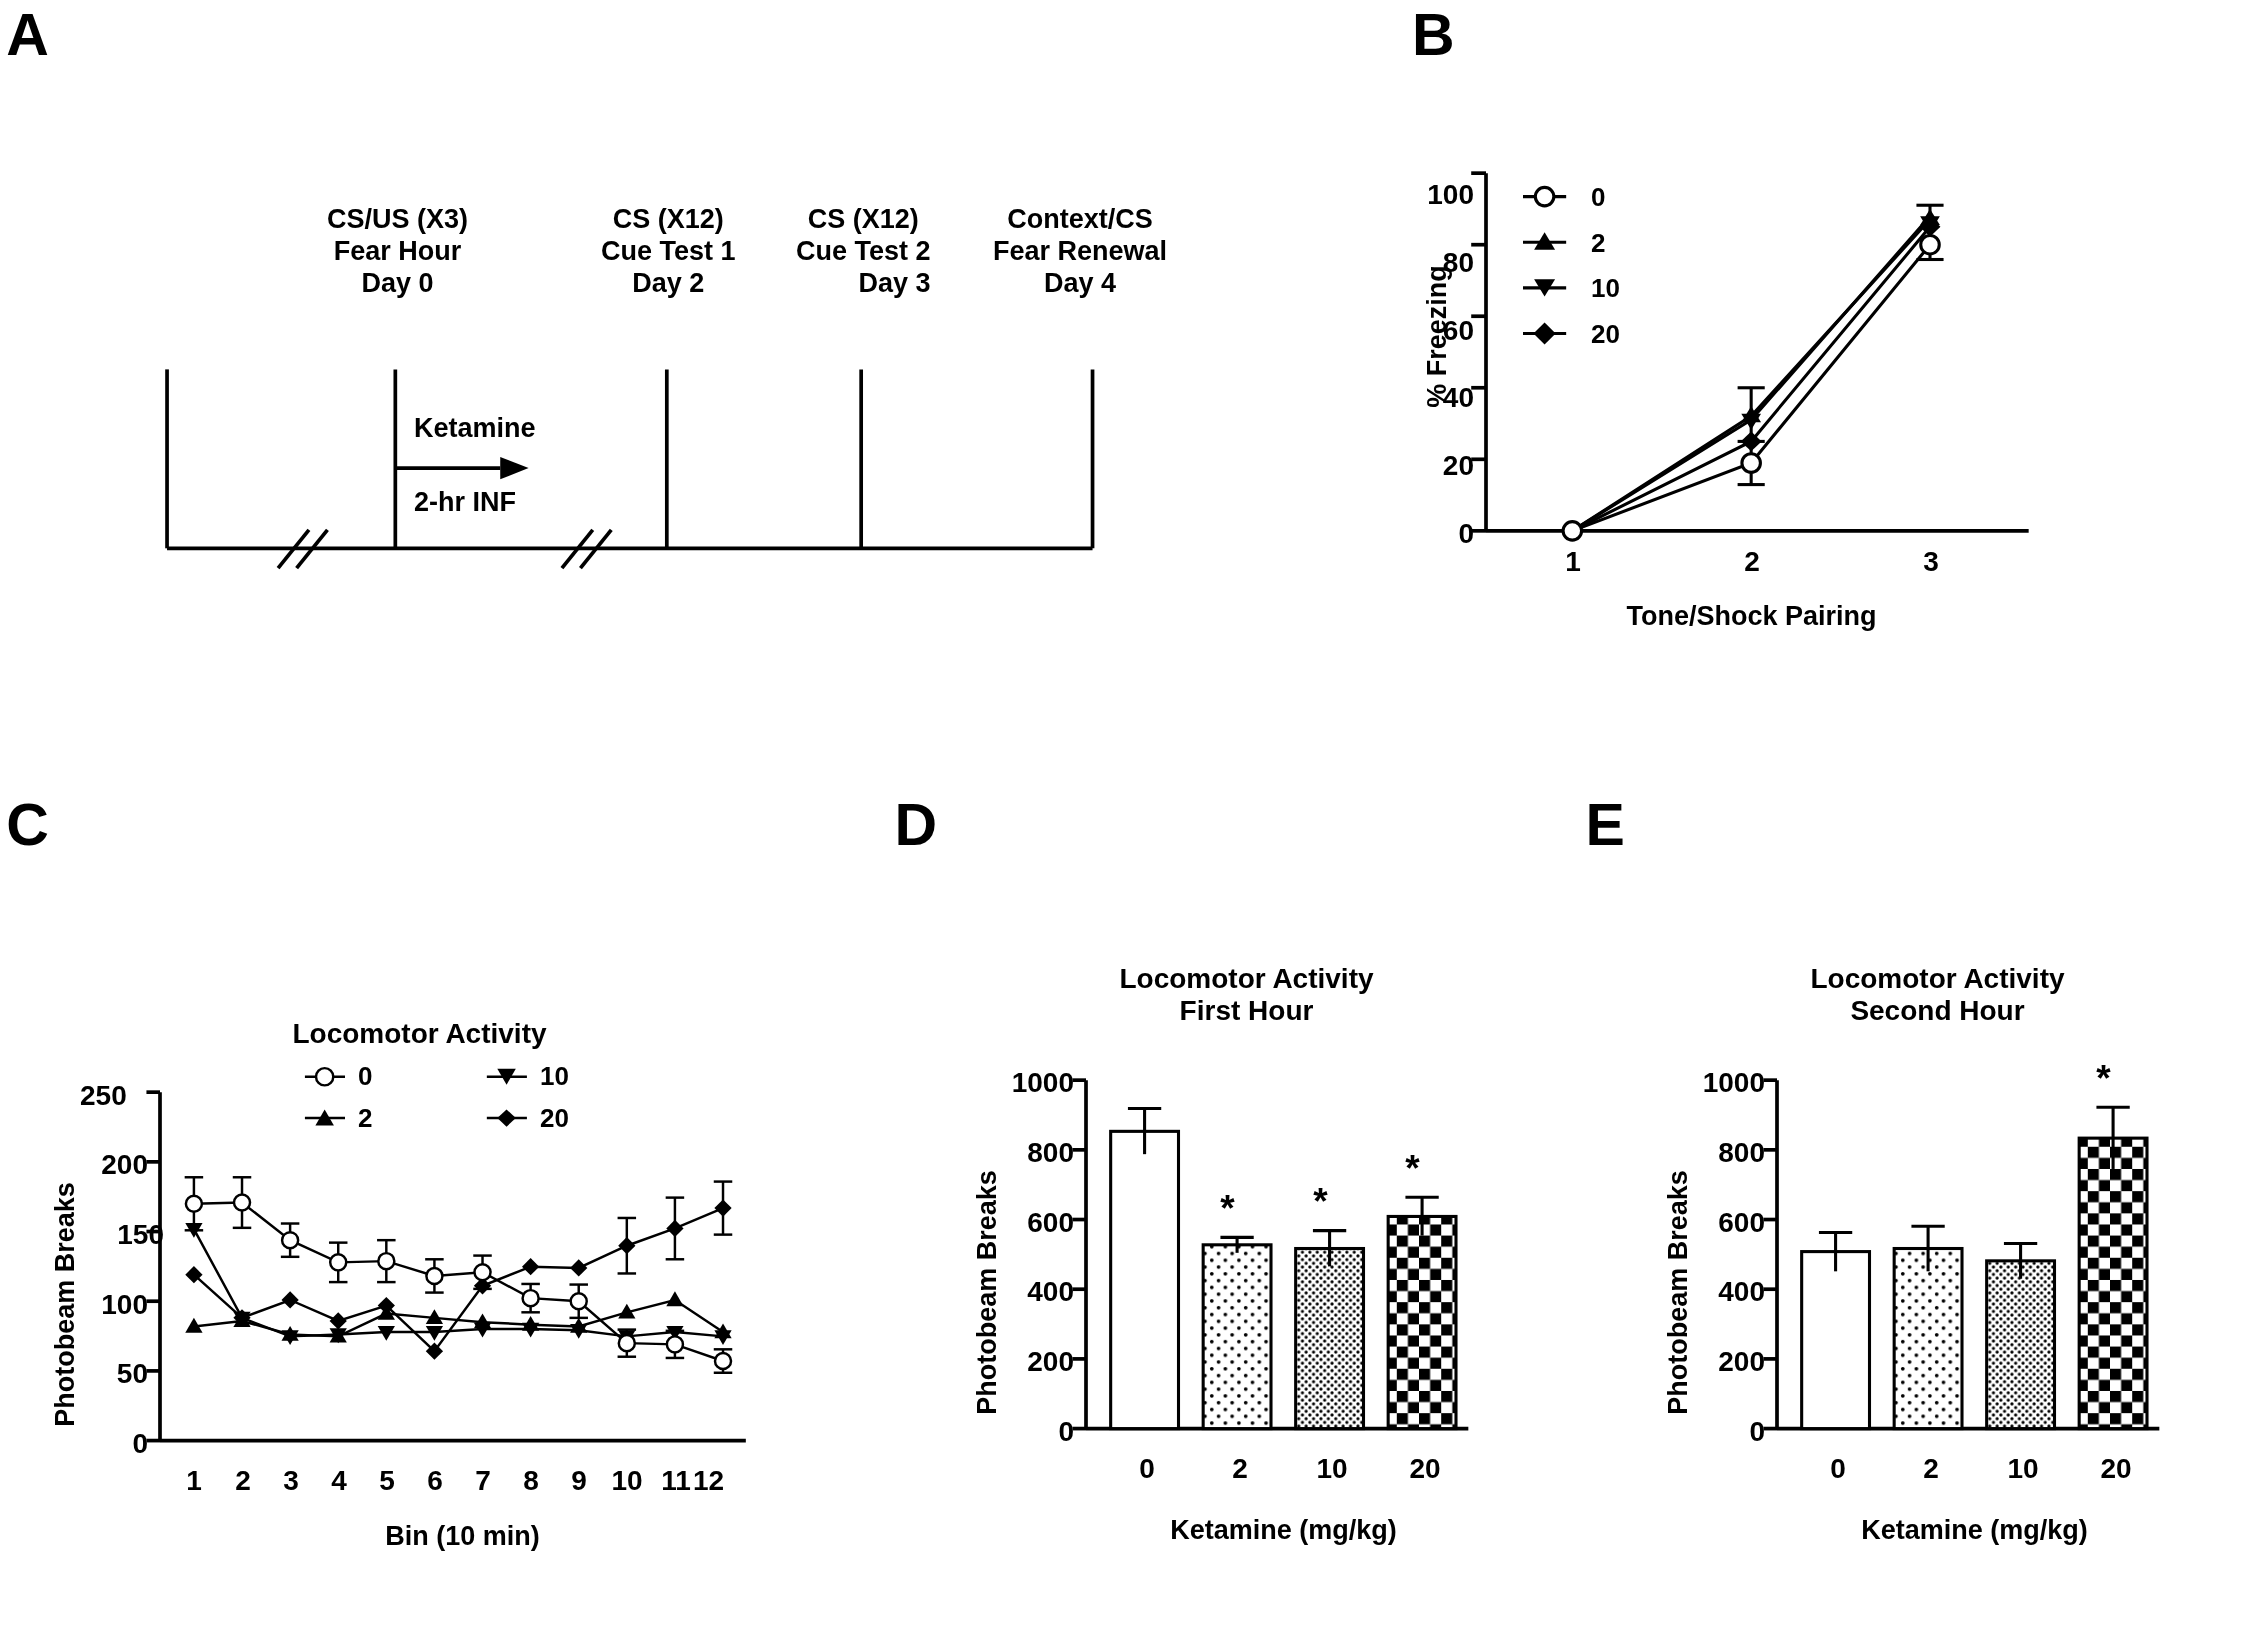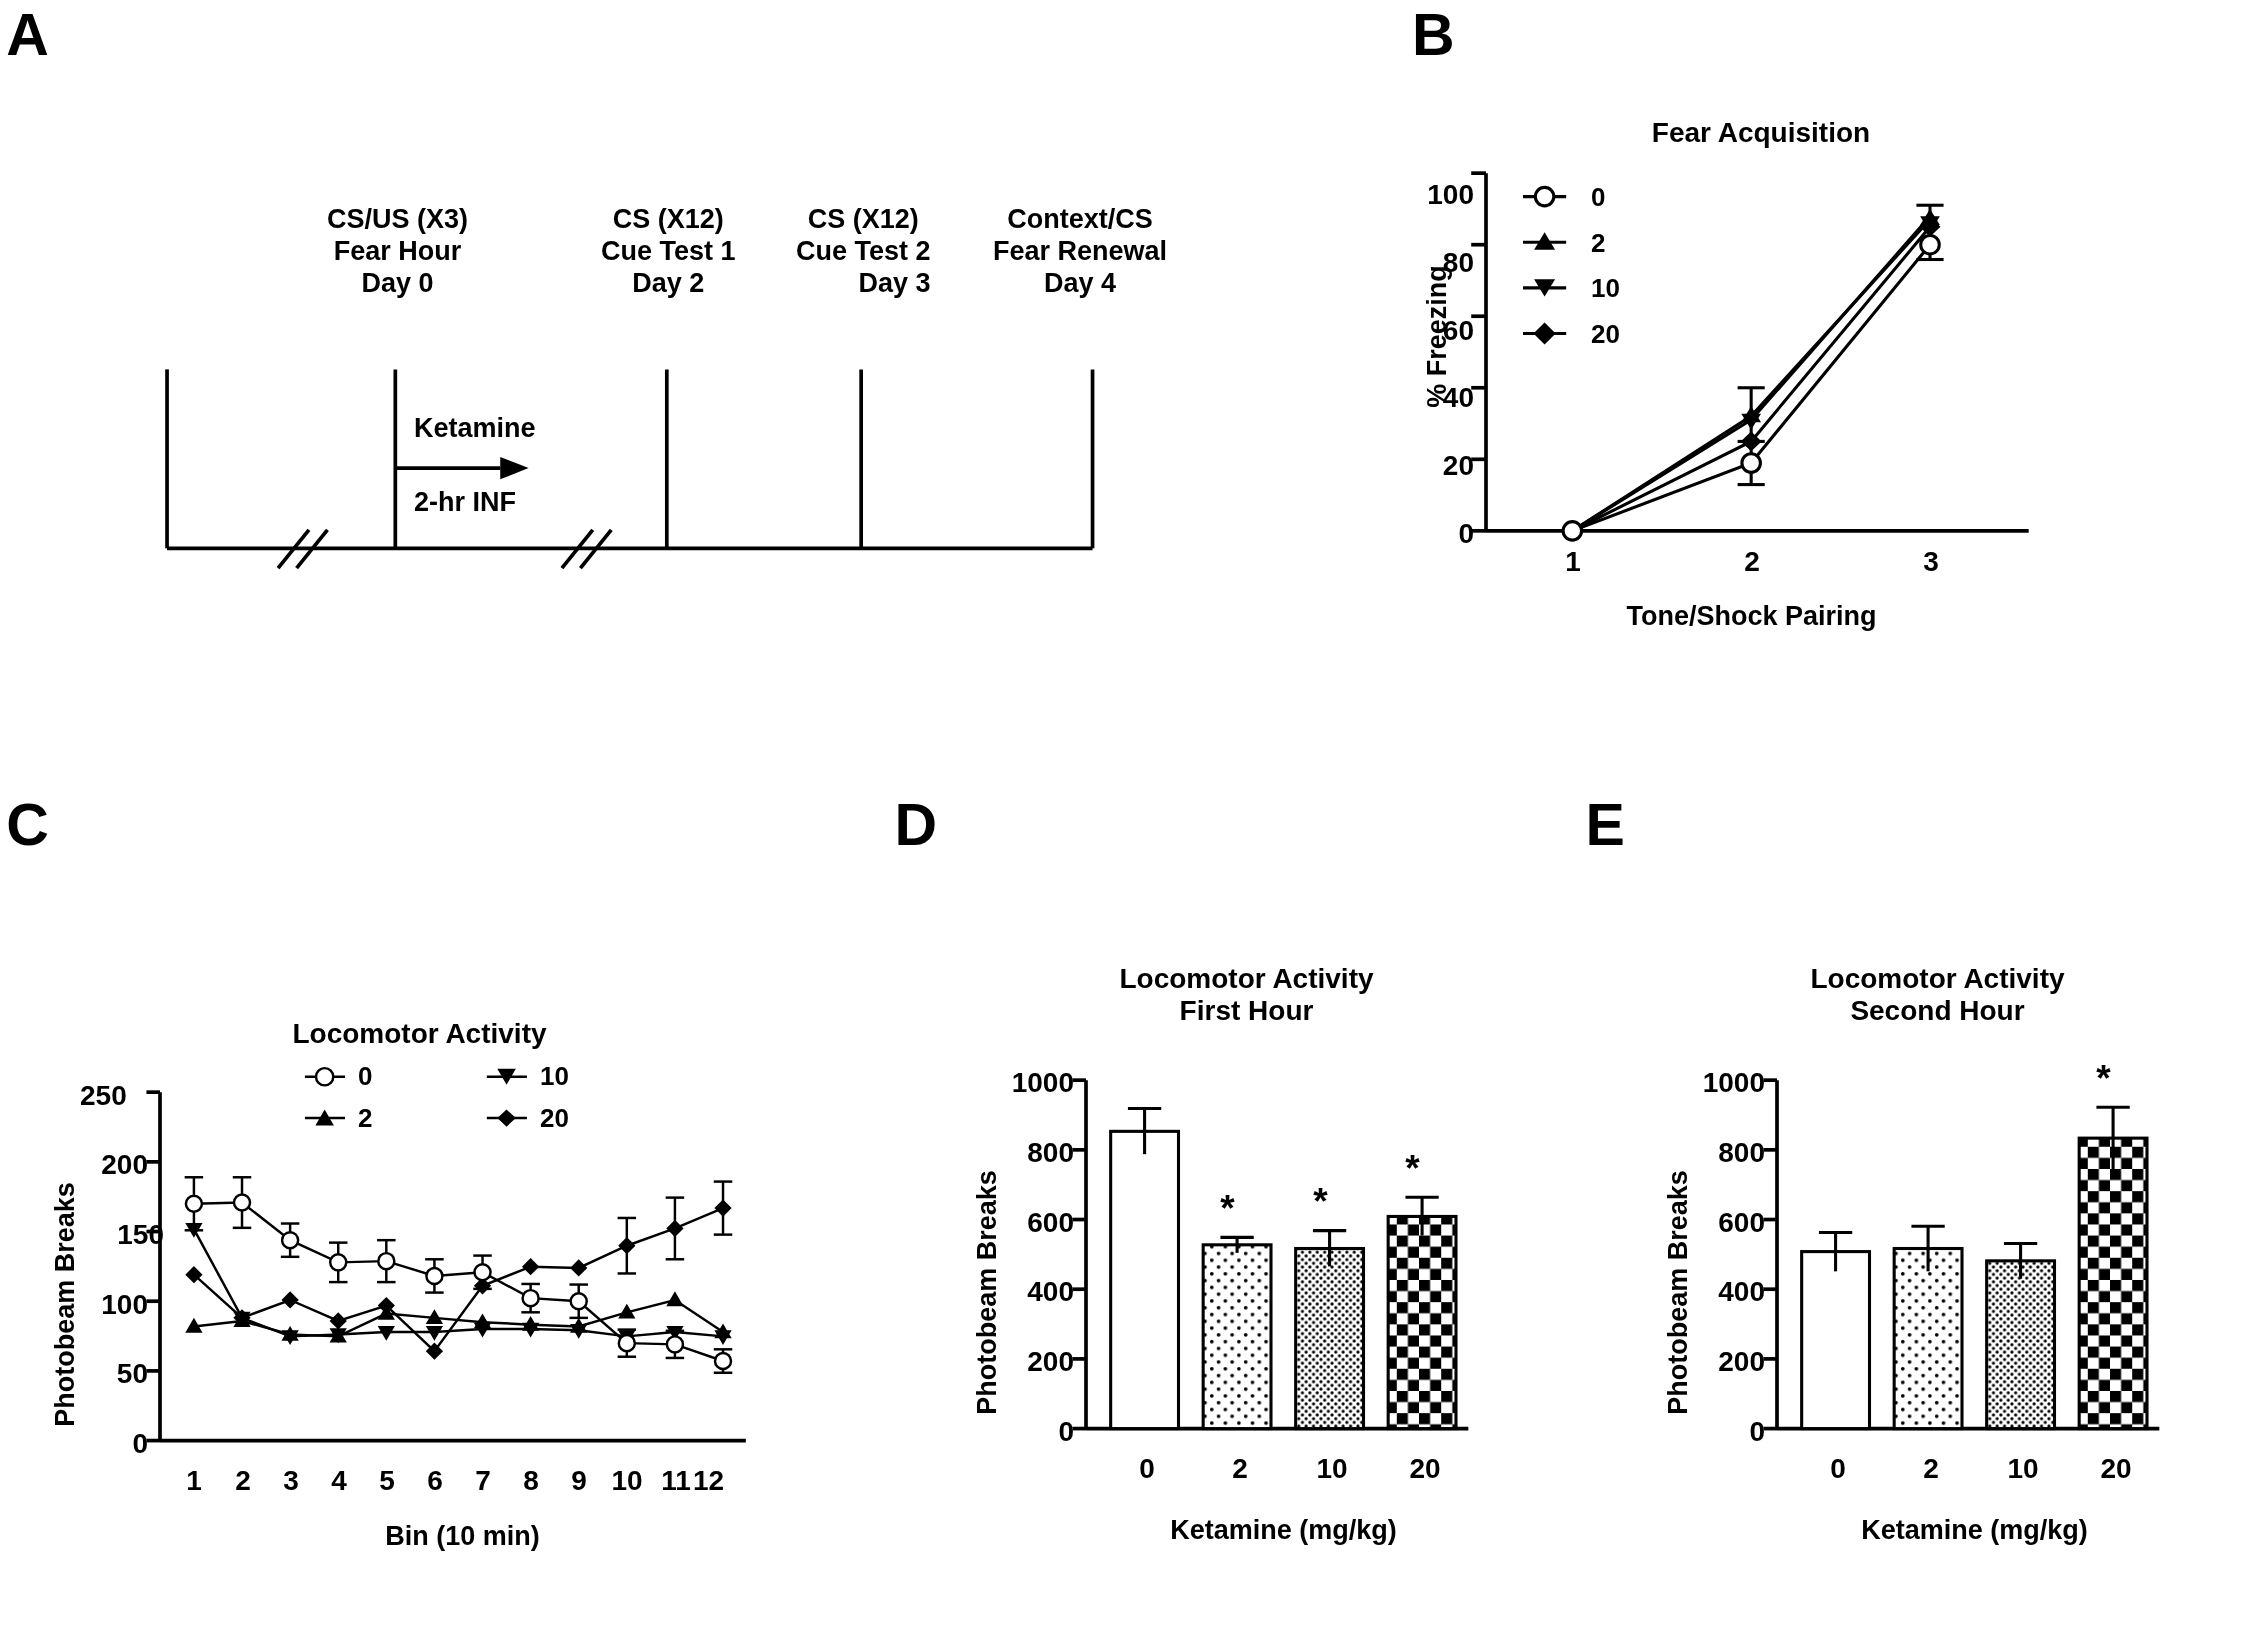--- a/index.html
+++ b/index.html
@@ -65,21 +65,20 @@
       <line x1="790" y1="350" x2="840" y2="288"></line>
 
       <line x1="492" y1="188" x2="660" y2="188"></line>
     </g>
     <polygon points="660,170 706,188 660,206" fill="#000"></polygon>
   </svg>
 </div>
 
 <div class="panel" style="left:1326px;top:0;width:924px;height:728px;">
   <div class="panel-letter" style="position:absolute;left:86px;top:6.2px;">B</div>
-  <div class="chart-title" style="position:absolute;left:111px;top:117px;width:648px;">Fear Acquisition</div>
 
   <div class="axis-label" style="position:absolute;left:-12.3px;top:321px;width:247px;text-align:center;transform:rotate(-90deg);transform-origin:center;">% Freezing</div>
 
   <div class="tick-label" style="position:absolute;left:80px;top:179px;width:68px;text-align:right;">100</div>
   <div class="tick-label" style="position:absolute;left:80px;top:247px;width:68px;text-align:right;">80</div>
   <div class="tick-label" style="position:absolute;left:80px;top:315px;width:68px;text-align:right;">60</div>
   <div class="tick-label" style="position:absolute;left:80px;top:382px;width:68px;text-align:right;">40</div>
   <div class="tick-label" style="position:absolute;left:80px;top:450px;width:68px;text-align:right;">20</div>
   <div class="tick-label" style="position:absolute;left:80px;top:518px;width:68px;text-align:right;">0</div>
 

